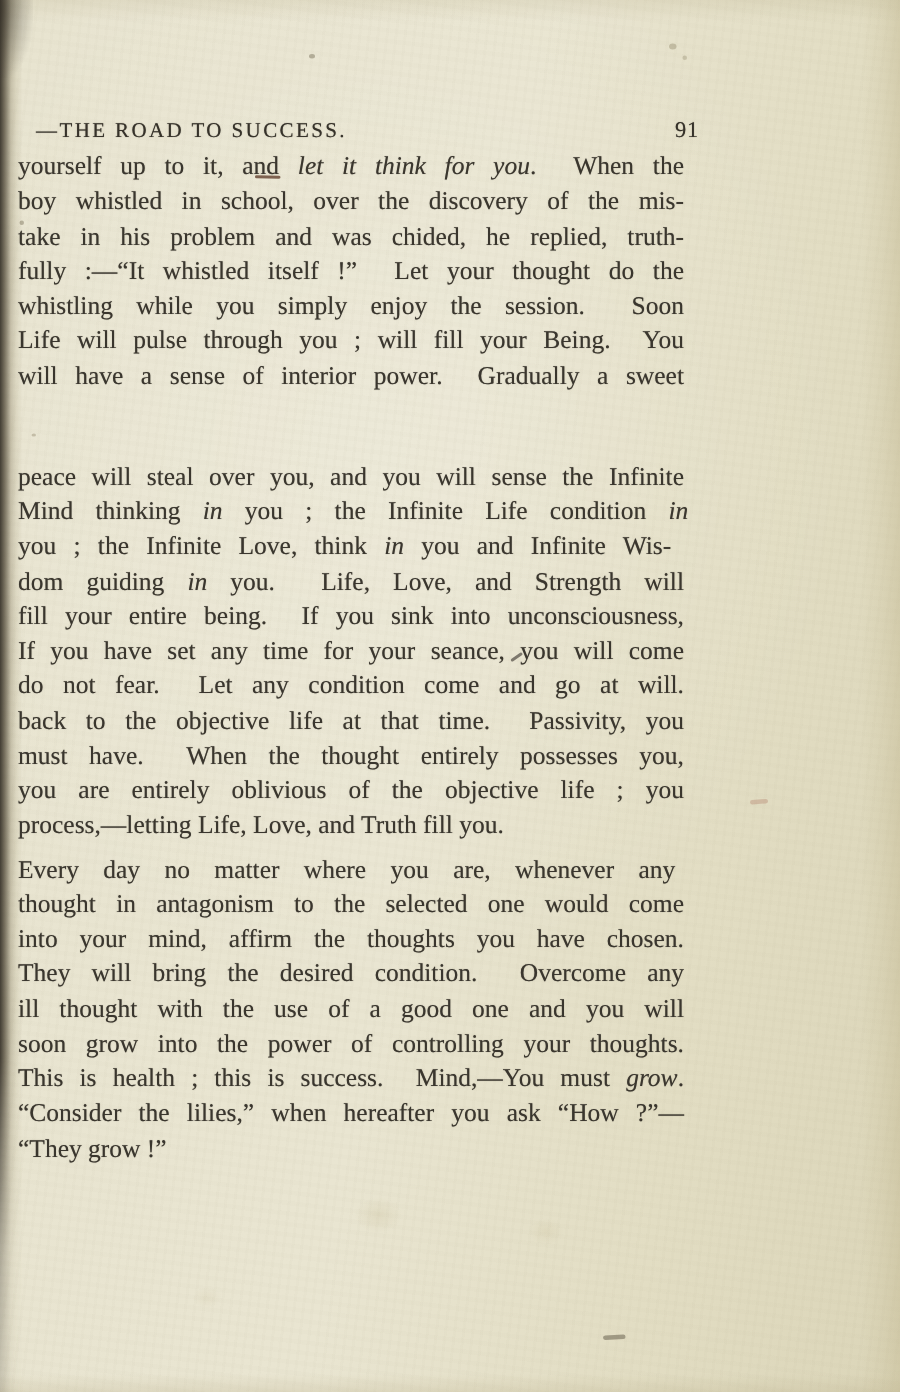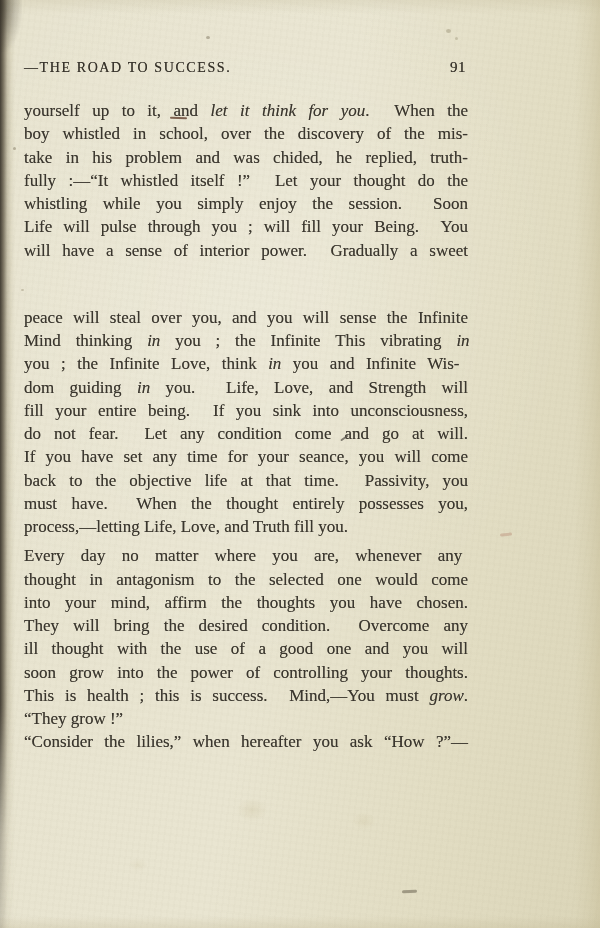--- a/index.html
+++ b/index.html
@@ -39,24 +39,25 @@
     display:flex;justify-content:space-between;align-items:baseline;
     color:#36322a;
   }
   .running-title{
     font-size:14px;letter-spacing:1.6px;
     text-shadow:0 0 0.6px rgba(54,50,42,0.7);
   }
   .page-number{
     font-size:15px;letter-spacing:0.5px;margin-right:2px;
     text-shadow:0 0 0.6px rgba(54,50,42,0.7);
+    margin-top:20px;
   }
 
   .text-block{
-    position:absolute;left:24px;top:99px;width:444px;
+    position:absolute;left:12px;top:99px;width:444px;
     font-size:17px;color:#3a362e;
     text-shadow:0 0 0.6px rgba(58,54,46,0.55);
   }
   .paragraph + .paragraph{margin-top:6px;}
   .line{
     display:block;height:23.25px;line-height:23.25px;
     white-space:pre;
   }
   .line-inner{display:inline;white-space:pre;}
   .line em{font-style:italic;}
@@ -85,40 +86,41 @@
   <div class="text-block">
       <div class="paragraph">
         <div class="line" style="word-spacing: 8.22396px;"><span class="line-inner"><span>yourself up to it, and </span><em>let it think for you</em><span>.  When the</span></span></div>
         <div class="line" style="word-spacing: 8.72917px;"><span class="line-inner"><span>boy whistled in school, over the discovery of the mis-</span></span></div>
         <div class="line" style="word-spacing: 9.10069px;"><span class="line-inner"><span>take in his problem and was chided, he replied, truth-</span></span></div>
         <div class="line" style="word-spacing: 8.13906px;"><span class="line-inner"><span>fully :—“It whistled itself !”  Let your thought do the</span></span></div>
         <div class="line" style="word-spacing: 11.2871px;"><span class="line-inner"><span>whistling while you simply enjoy the session.  Soon</span></span></div>
         <div class="line" style="word-spacing: 6.75px;"><span class="line-inner"><span>Life will pulse through you ; will fill your Being.  You</span></span></div>
         <div class="line" style="word-spacing: 7.43594px;"><span class="line-inner"><span>will have a sense of interior power.  Gradually a sweet</span></span></div>
         <div class="line" style="word-spacing: 6.11406px; margin-top: 44px;"><span class="line-inner"><span>peace will steal over you, and you will sense the Infinite</span></span></div>
-        <div class="line" style="word-spacing: 10.5608px;"><span class="line-inner"><span>Mind thinking </span><em>in</em><span> you ; the Infinite This vibrating </span><em>in</em></span></div>
+        <div class="line" style="word-spacing: 10.5608px;"><span class="line-inner"><span>Mind thinking </span><em>in</em><span> you ; the Infinite Life condition </span><em>in</em></span></div>
         <div class="line" style="word-spacing: 7.24688px;"><span class="line-inner"><span>you ; the Infinite Love, think </span><em>in</em><span> you and Infinite Wis-</span></span></div>
         <div class="line" style="word-spacing: 11.1389px;"><span class="line-inner"><span>dom guiding </span><em>in</em><span> you.  Life, Love, and Strength will</span></span></div>
         <div class="line" style="word-spacing: 7.2066px;"><span class="line-inner"><span>fill your entire being.  If you sink into unconsciousness,</span></span></div>
+        <div class="line" style="word-spacing: 5.9446px;"><span class="line-inner"><span>If you have set any time for your seance, you will come</span></span></div>
         <div class="line" style="word-spacing: 8.73295px;"><span class="line-inner"><span>do not fear.  Let any condition come and go at will.</span></span></div>
-        <div class="line" style="word-spacing: 5.9446px;"><span class="line-inner"><span>If you have set any time for your seance, you will come</span></span></div>
         <div class="line" style="word-spacing: 8.81719px;"><span class="line-inner"><span>back to the objective life at that time.  Passivity, you</span></span></div>
         <div class="line" style="word-spacing: 10.0938px;"><span class="line-inner"><span>must have.  When the thought entirely possesses you,</span></span></div>
+        <div class="line" style="word-spacing: 10.4635px;"><span class="line-inner"><span>you are entirely oblivious of the objective life ; you</span></span></div>
         <div class="line last" style="word-spacing: 0px;"><span class="line-inner"><span>process,—letting Life, Love, and Truth fill you.</span></span></div>
       </div>
       <div class="paragraph">
         <div class="line" style="word-spacing: 12px;"><span class="line-inner"><span>Every day no matter where you are, whenever any</span></span></div>
         <div class="line" style="word-spacing: 9.23242px;"><span class="line-inner"><span>thought in antagonism to the selected one would come</span></span></div>
         <div class="line" style="word-spacing: 10.3301px;"><span class="line-inner"><span>into your mind, affirm the thoughts you have chosen.</span></span></div>
         <div class="line" style="word-spacing: 9.88281px;"><span class="line-inner"><span>They will bring the desired condition.  Overcome any</span></span></div>
         <div class="line" style="word-spacing: 9.15767px;"><span class="line-inner"><span>ill thought with the use of a good one and you will</span></span></div>
         <div class="line" style="word-spacing: 8.8125px;"><span class="line-inner"><span>soon grow into the power of controlling your thoughts.</span></span></div>
         <div class="line" style="word-spacing: 6.52344px;"><span class="line-inner"><span>This is health ; this is success.  Mind,—You must </span><em>grow</em><span>.</span></span></div>
+        <div class="line" style="word-spacing: 7.17383px;"><span class="line-inner"><span>“Consider the lilies,” when hereafter you ask “How ?”—</span></span></div>
         <div class="line last" style="word-spacing: 0px;"><span class="line-inner"><span>“They grow !”</span></span></div>
-        <div class="line" style="word-spacing: 7.17383px;"><span class="line-inner"><span>“Consider the lilies,” when hereafter you ask “How ?”—</span></span></div>
       </div>
     </div>
 
   <div class="speck" style="left:206px;top:36px;width:4px;height:3px;background:rgba(125,118,95,0.5);"></div>
   <div class="speck" style="left:446px;top:29px;width:5px;height:4px;background:rgba(150,142,112,0.45);"></div>
   <div class="speck" style="left:455px;top:37px;width:3px;height:3px;background:rgba(150,142,112,0.38);"></div>
   <div class="speck" style="left:13px;top:147px;width:3px;height:3px;background:rgba(130,122,98,0.5);"></div>
   <div class="speck" style="left:21px;top:289px;width:3px;height:2px;background:rgba(140,130,102,0.4);"></div>
   <div class="stain" style="left:236px;top:798px;width:32px;height:24px;background:radial-gradient(ellipse, rgba(168,152,102,0.14), rgba(0,0,0,0) 70%);"></div>
   <div class="stain" style="left:352px;top:812px;width:24px;height:18px;background:radial-gradient(ellipse, rgba(168,152,102,0.11), rgba(0,0,0,0) 70%);"></div>

